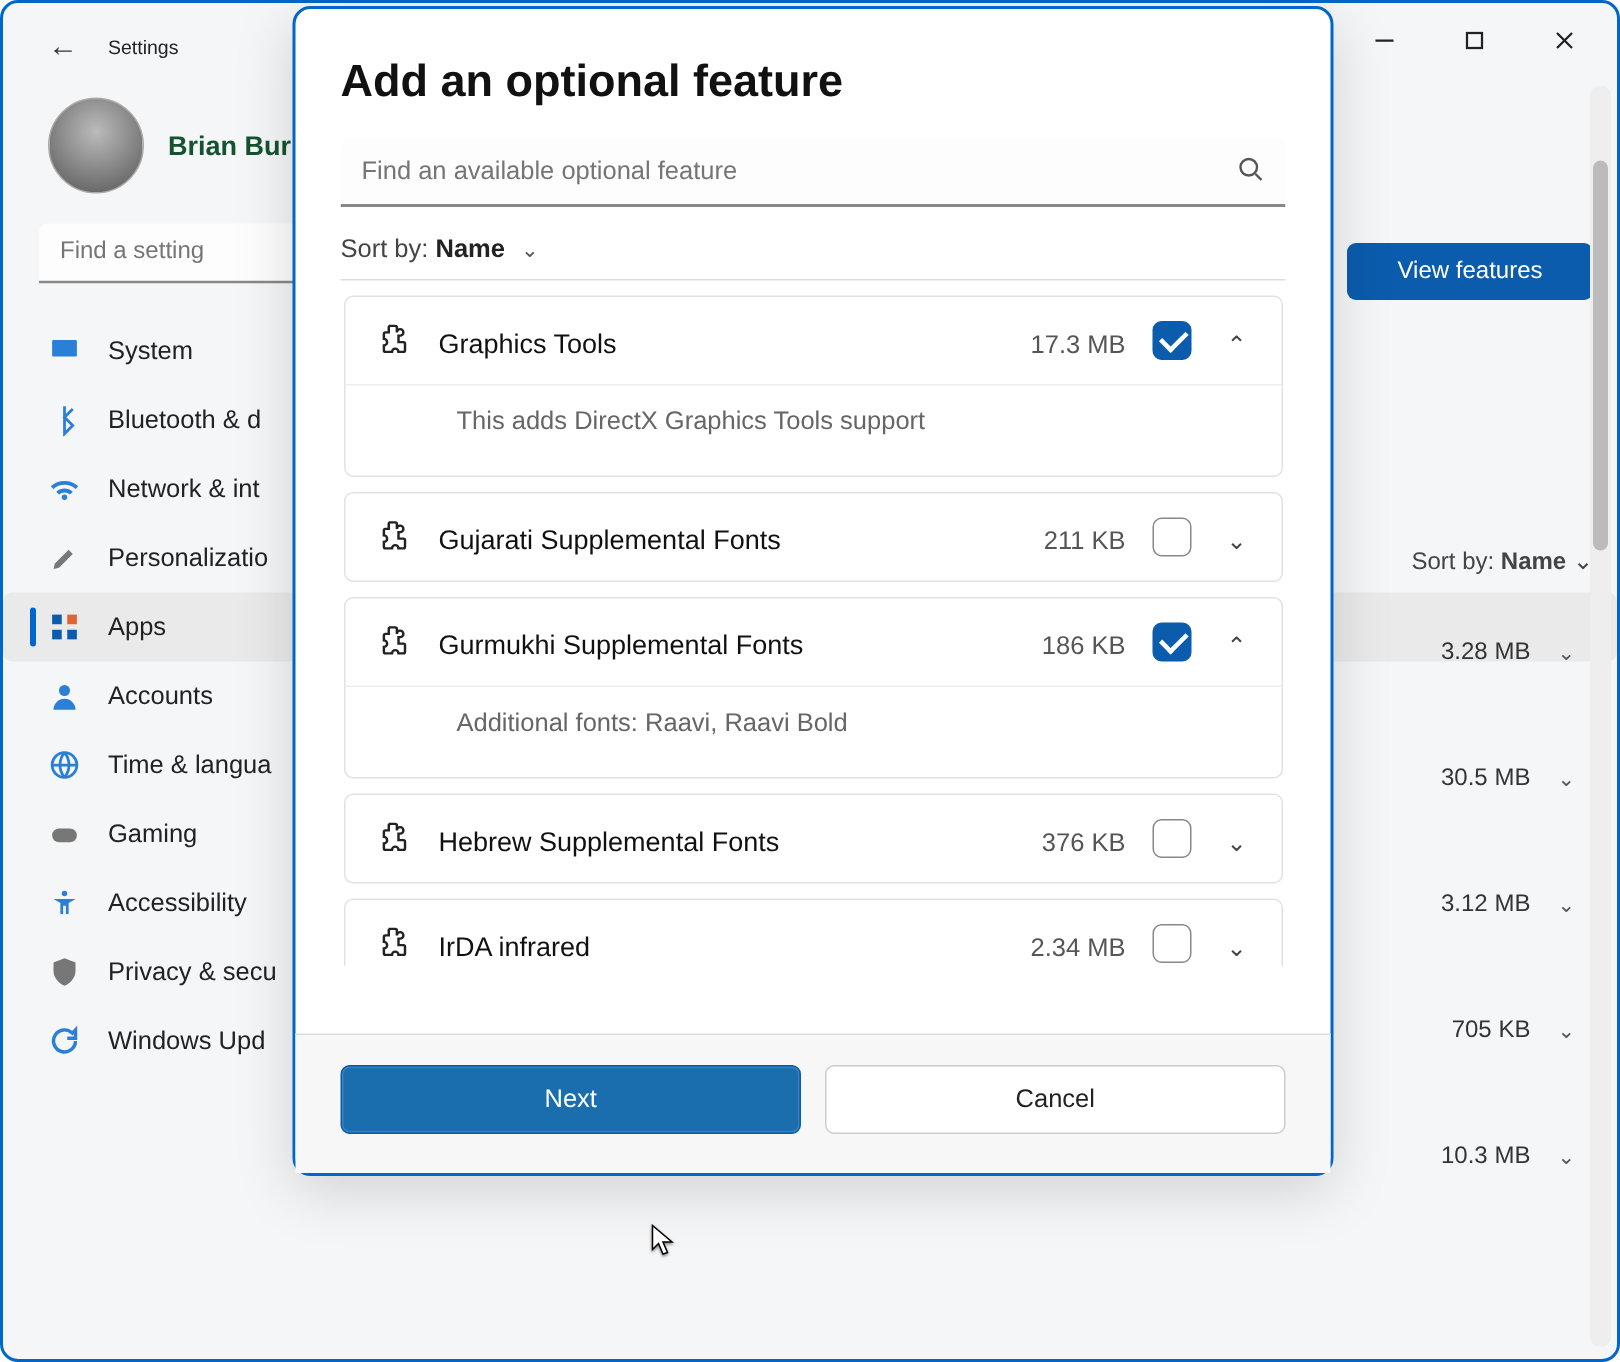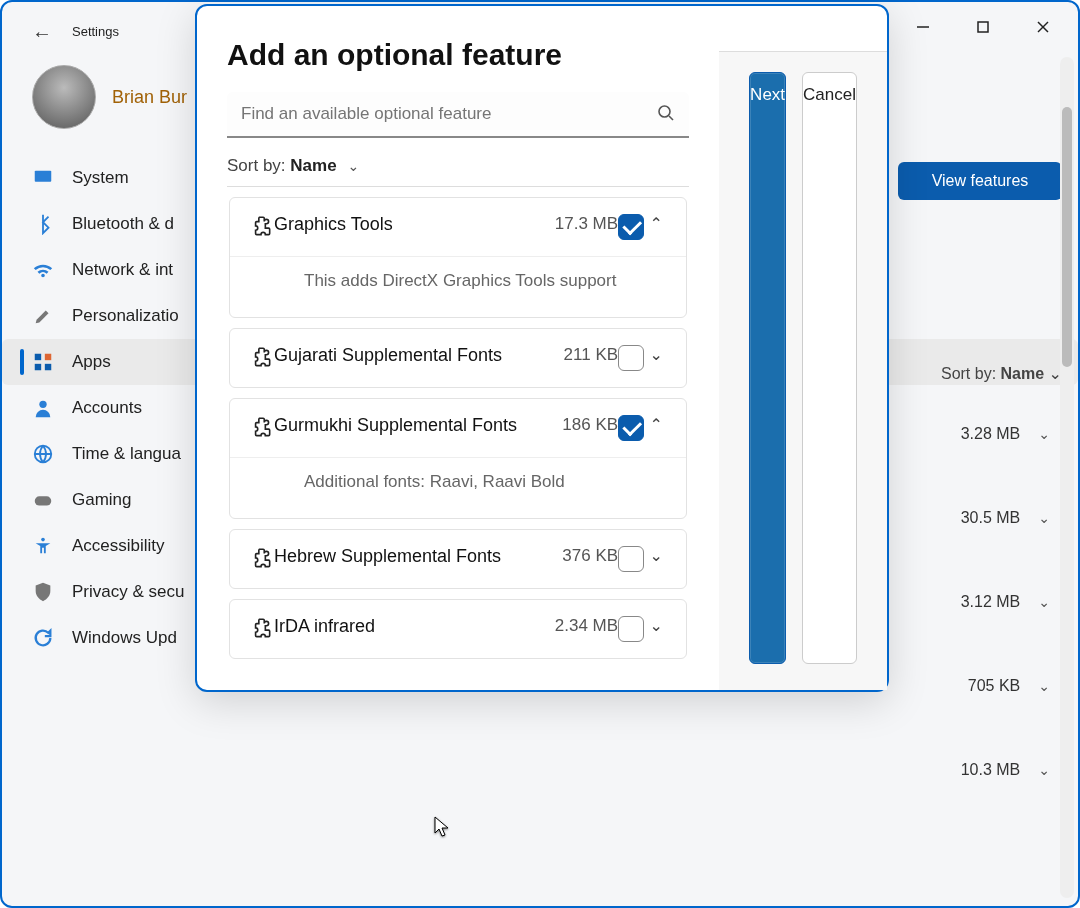--- a/index.html
+++ b/index.html
@@ -9,21 +9,21 @@
 .bg-window { position: absolute; inset: 0; background: #f5f6f8; border: 2px solid #0066cc; border-radius: 12px; overflow: hidden; }
 .titlebar { position: absolute; top: 0; right: 0; height: 50px; display: flex; align-items: center; gap: 10px; padding: 0 10px; }
 .winbtn { width: 50px; height: 40px; display: flex; align-items: center; justify-content: center; color: #222; font-size: 14px; }
 .winbtn svg { width: 14px; height: 14px; stroke: #222; stroke-width: 1.5; fill: none; }
 
 .bg-header { display: flex; align-items: center; padding: 18px 30px 10px; gap: 20px; }
 .bg-back { font-size: 20px; color: #333; }
 .bg-title { font-size: 13px; color: #222; }
 .bg-user { display: flex; align-items: center; padding: 12px 30px 20px; gap: 16px; }
 .avatar { width: 64px; height: 64px; border-radius: 50%; background: radial-gradient(circle at 50% 35%, #bbb 0%, #888 50%, #555 100%); border: 1px solid #aaa; }
-.username { font-size: 18px; font-weight: 400; color: #a16207; }
+.username { font-size: 18px; font-weight: 700; color: #14532d; }
 
 .bg-search { margin: 0 24px 16px; width: 238px; }
 .bg-search input { width: 100%; padding: 10px 14px; border: none; border-bottom: 2px solid #888; background: #fdfdfd; border-radius: 6px 6px 0 0; font-size: 16px; color: #555; }
 
 .nav { padding: 6px 0; }
 .nav-item { display: flex; align-items: center; gap: 18px; padding: 12px 30px; font-size: 17px; color: #222; position: relative; }
 .nav-item.active { background: #eaeaea; border-radius: 6px; }
 .nav-item.active::before { content: ""; position: absolute; left: 18px; top: 10px; bottom: 10px; width: 4px; background: #0066cc; border-radius: 2px; }
 .nav-icon { width: 22px; height: 22px; display: inline-flex; align-items: center; justify-content: center; font-size: 18px; }
 
@@ -33,33 +33,33 @@
 .bg-sort { font-size: 16px; color: #444; }
 .bg-sort strong { font-weight: 600; }
 .bg-list-item { width: 180px; display: flex; justify-content: flex-end; align-items: center; gap: 18px; padding: 14px 12px; font-size: 16px; color: #333; }
 .bg-chev { font-size: 14px; color: #555; }
 
 
 .bg-scroll { position: absolute; right: 4px; top: 55px; bottom: 8px; width: 14px; background: #eee; border-radius: 8px; }
 .bg-scroll::after { content: ""; position: absolute; left: 2px; right: 2px; top: 50px; height: 260px; background: #bbb; border-radius: 6px; }
 
 
-.modal { position: absolute; left: 195px; top: 4px; width: 694px; height: 688px; background: #fff; border: 2px solid #0066cc; border-radius: 12px; display: flex; flex-direction: row; box-shadow: 0 10px 40px rgba(0,0,0,0.15); }
+.modal { position: absolute; left: 195px; top: 4px; width: 694px; height: 780px; background: #fff; border: 2px solid #0066cc; border-radius: 12px; display: flex; flex-direction: column; box-shadow: 0 10px 40px rgba(0,0,0,0.15); }
 .modal-pad { padding: 24px 30px 0; flex: 1; overflow: hidden; display: flex; flex-direction: column; }
 .modal-title { font-size: 30px; font-weight: 600; color: #111; margin: 8px 0 20px; }
 .modal-search { position: relative; margin-bottom: 18px; }
 .modal-search input { width: 100%; padding: 12px 44px 12px 14px; border: none; border-bottom: 2px solid #888; background: #fdfdfd; border-radius: 6px 6px 0 0; font-size: 17px; color: #555; }
 .modal-search .sicon { position: absolute; right: 14px; top: 12px; color: #555; }
 .sort-row { font-size: 17px; color: #444; margin-bottom: 10px; }
 .sort-row strong { font-weight: 600; color: #222; }
 .sort-row .chev { margin-left: 6px; color: #555; font-size: 14px; }
 
 .feature-list { border-top: 1px solid #ddd; overflow-y: auto; }
 .feature { border: 1px solid #e2e2e2; border-radius: 6px; margin: 10px 2px; background: #fff; }
-.feature-row { display: flex; align-items: flex-start; padding: 16px 18px; }
+.feature-row { display: flex; align-items: flex-end; padding: 16px 18px; gap: 18px; }
 .feat-icon { width: 26px; height: 26px; }
 .feat-icon svg { width: 100%; height: 100%; stroke: #222; fill: none; stroke-width: 1.6; }
 .feat-name { flex: 1; font-size: 18px; color: #111; }
 .feat-size { font-size: 17px; color: #555; min-width: 80px; text-align: right; }
 .feat-check { width: 26px; height: 26px; border: 1.5px solid #888; border-radius: 6px; display: flex; align-items: center; justify-content: center; }
 .feat-check.checked { background: #0b5cad; border-color: #0b5cad; }
 .feat-check.checked::after { content: ""; width: 8px; height: 14px; border: solid #fff; border-width: 0 3px 3px 0; transform: rotate(45deg) translate(-1px,-2px); }
 .feat-expand { width: 24px; text-align: center; color: #444; font-size: 16px; }
 .feat-desc { padding: 14px 18px 26px 74px; font-size: 17px; color: #666; border-top: 1px solid #eee; }
 
@@ -100,20 +100,23 @@
   <div class="bg-header">
     <span class="bg-back">←</span>
     <span class="bg-title">Settings</span>
   </div>
 
   <div class="bg-user">
     <div class="avatar"></div>
     <div class="username">Brian Bur</div>
   </div>
 
+  <div class="bg-search">
+    <input type="text" placeholder="Find a setting" style="">
+  </div>
 
   <div class="nav" id="nav">
       <div class="nav-item">
         <span class="nav-icon">
           <svg viewBox="0 0 24 24" fill="#2a7fd6">
             <rect x="3" y="4" width="18" height="12" rx="1"></rect>
           </svg>
         </span>
         <span>System</span>
       </div>

